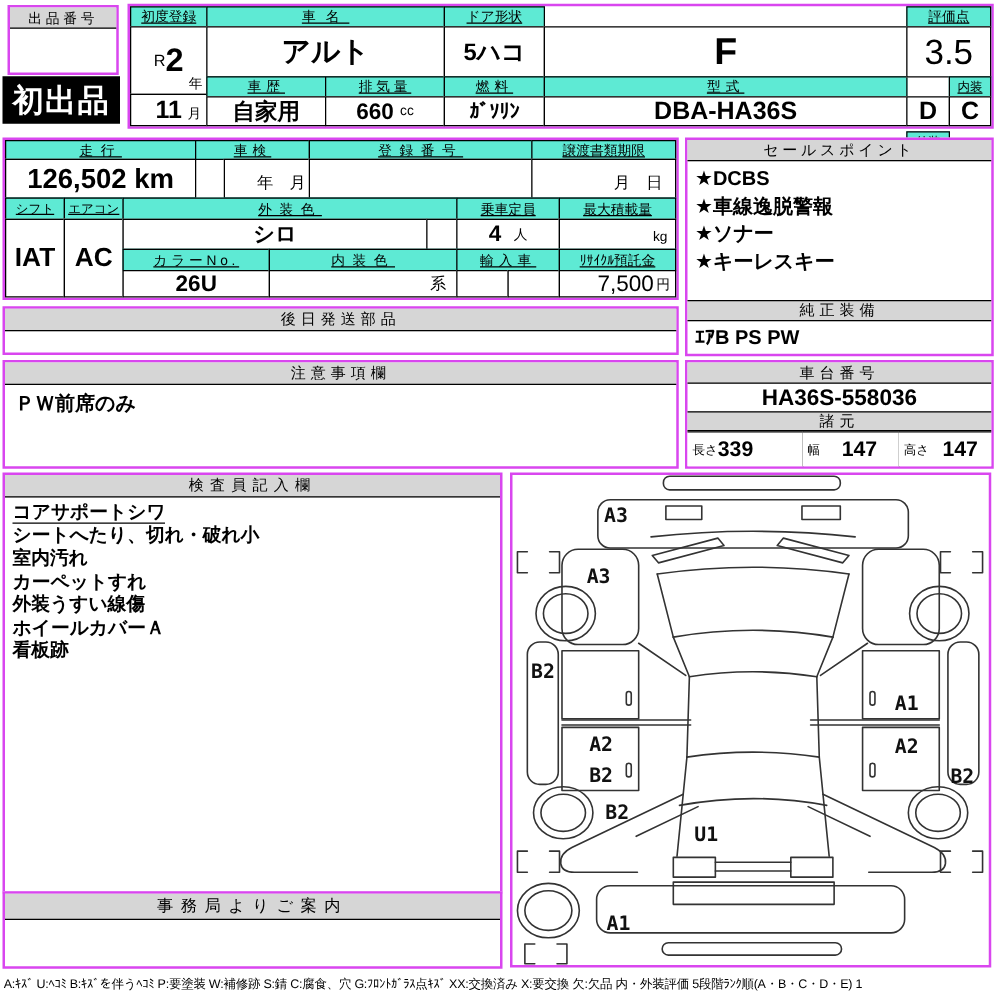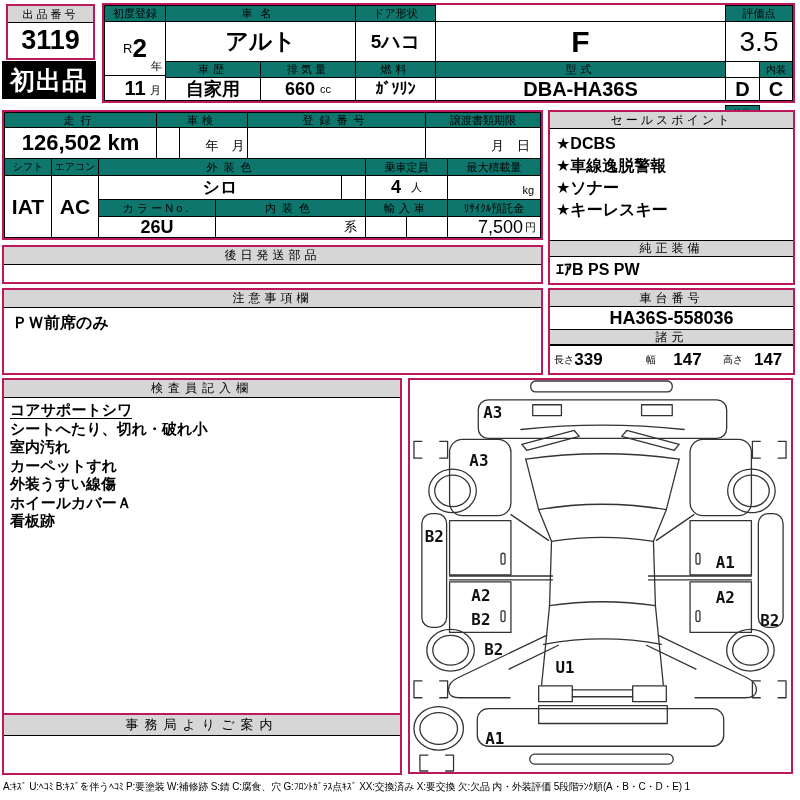--- a/index.html
+++ b/index.html
@@ -1,21 +1,21 @@
 <!DOCTYPE html>
 <html><head>
 <meta charset="utf-8">
 <style>
   html,body{margin:0;padding:0;background:#fff;}
   #page{position:relative;width:800px;height:800px;background:#fff;
         font-family:"Liberation Sans","DejaVu Sans",sans-serif;color:#000;}
-  .box{position:absolute;box-sizing:border-box;border:2px solid #be185d;background:#fff;}
+  .box{position:absolute;box-sizing:border-box;border:2px solid #d946ef;background:#fff;}
   .cell{position:absolute;box-sizing:border-box;border:1px solid #000;background:#fff;
         display:flex;align-items:center;justify-content:center;overflow:hidden;white-space:pre;}
-  .hd{background:#0f766e;font-size:11px;}
+  .hd{background:#5eead4;font-size:11px;text-decoration:underline;}
   .bhd{position:absolute;box-sizing:border-box;left:0;right:0;background:#d6d6d6;
        border-bottom:1px solid #000;display:flex;align-items:center;justify-content:center;font-size:12px;}
   .badge{position:absolute;box-sizing:border-box;background:#000;color:#fff;
          display:flex;align-items:center;justify-content:center;font-weight:bold;}
   .lines{position:absolute;left:0;right:0;}
   .sp4{letter-spacing:4px;} .sp6{letter-spacing:6px;} .sp8{letter-spacing:8px;} .sp3{letter-spacing:3px;}
   .starline{font-size:16px;font-weight:bold;line-height:22px;padding-left:6px;}
   .insline{font-size:15px;font-weight:600;line-height:18.5px;padding-left:6px;}
   .u{border-bottom:1.5px solid #000;}
   svg text{font-family:"DejaVu Sans Mono",monospace;font-size:16px;font-weight:bold;fill:#111;}
@@ -23,21 +23,20 @@
   #legend{position:absolute;left:3px;top:780px;width:794px;font-size:10px;white-space:nowrap;
           letter-spacing:-0.2px;overflow:hidden;}
 </style>
 </head>
 <body>
 
 <div id="page">
 
   <div class="box" style="left:6px;top:4px;width:89px;height:56px;">
     <div class="bhd sp3" style="top:0;height:17px;font-size:11px;">出品番号</div>
-    <div style="position:absolute;top:17px;left:0;right:0;bottom:0;display:flex;align-items:center;justify-content:center;font-size:27px;font-weight:600;">3119</div>
   </div>
   <div class="badge" style="left:2px;top:61px;width:94px;height:38px;font-size:25px;letter-spacing:1px;">初出品</div>
 
   <div class="box" style="left:102px;top:3px;width:693px;height:100px;">
     <div class="cell hd" style="left:0;top:0;width:62px;height:17px;">初度登録</div>
     <div class="cell" style="left:0;top:16px;width:62px;height:55px;">
       <span style="font-size:13px;">R</span><span style="font-size:26px;font-weight:600;">2</span>
       <span style="position:absolute;right:3px;bottom:1px;font-size:11px;">年</span>
     </div>
     <div class="cell" style="left:0;top:70px;width:62px;height:26px;">

